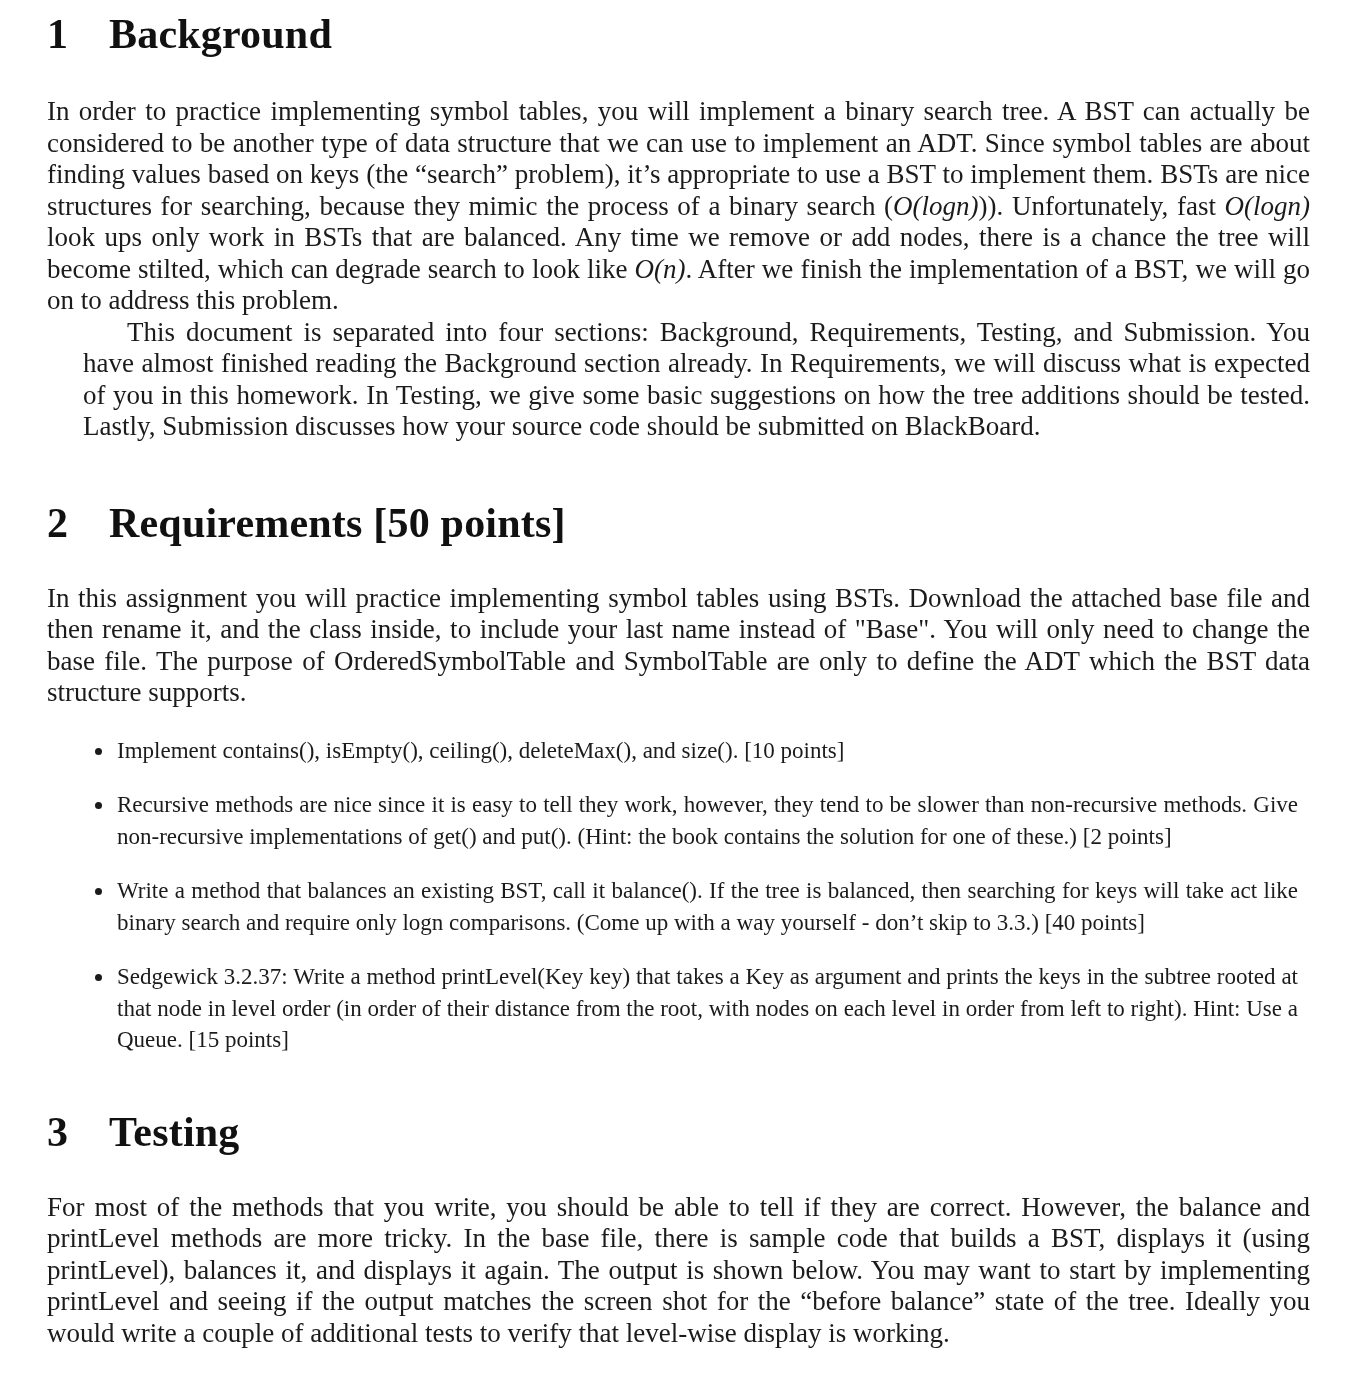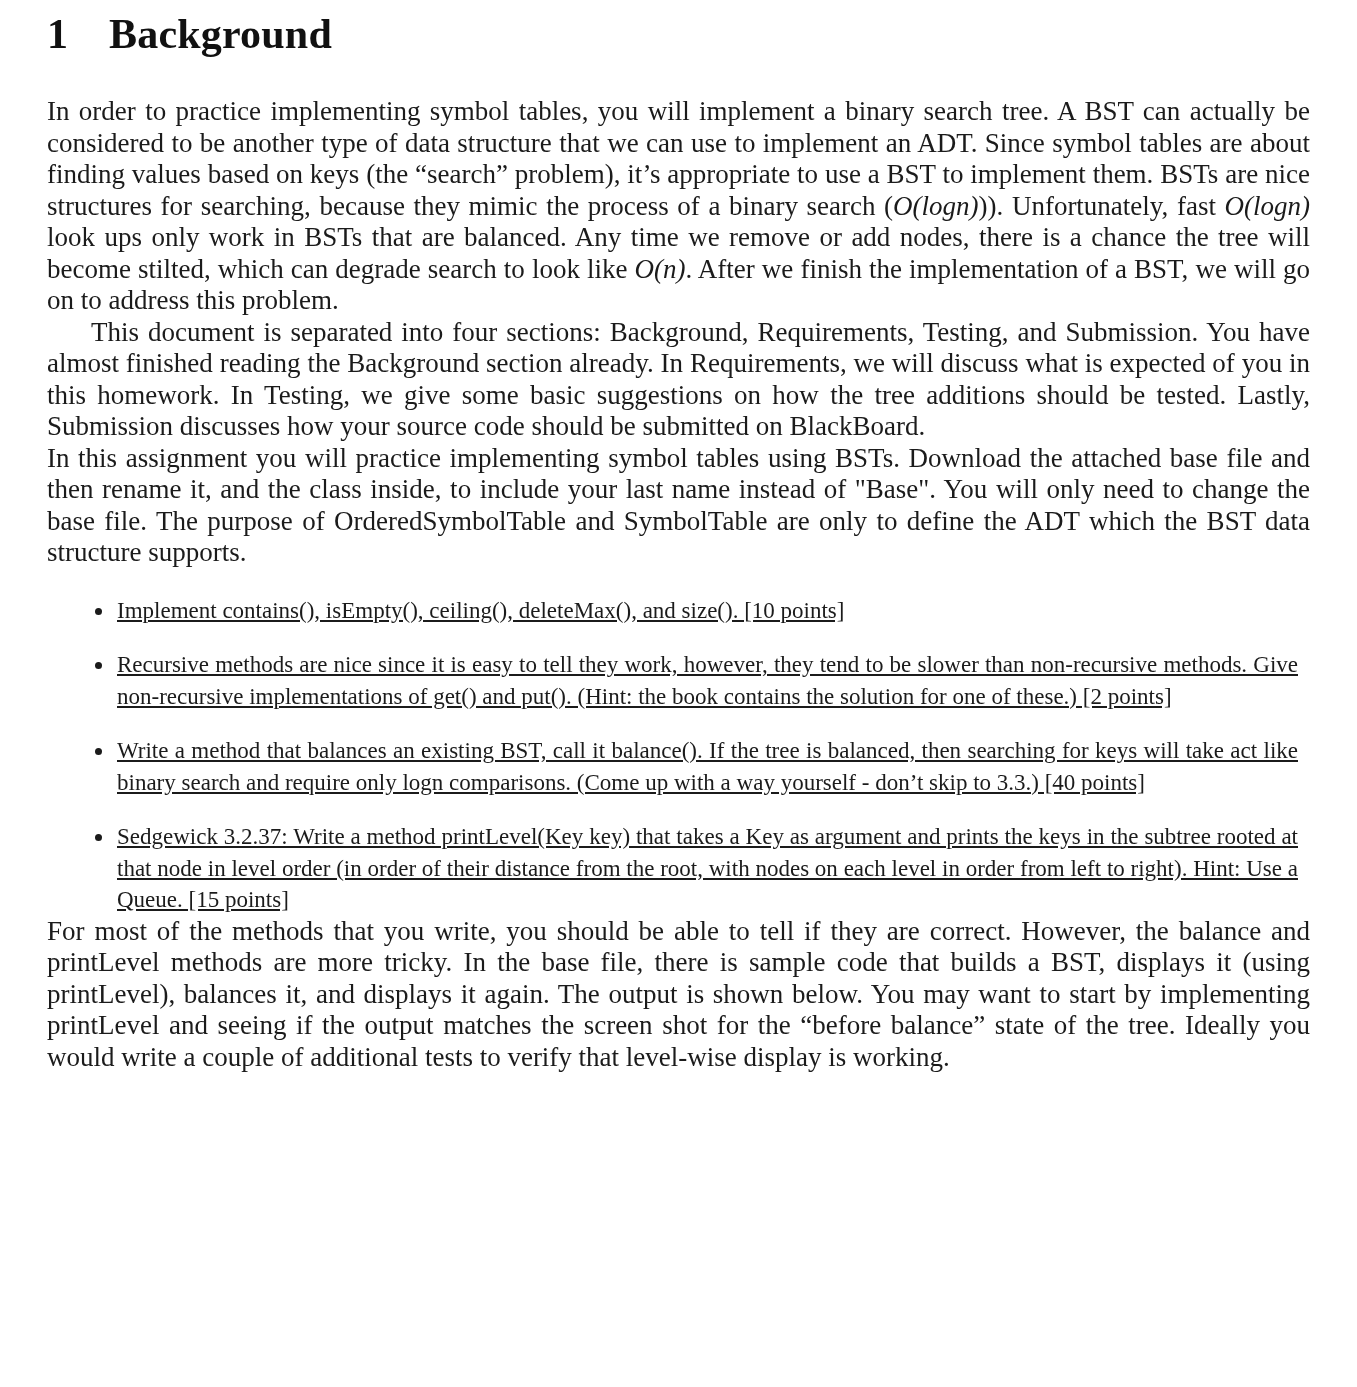--- a/index.html
+++ b/index.html
@@ -34,25 +34,25 @@
     margin-right: 36px;
   }
   p.body-par {
     font-size: 27px;
     line-height: 31.5px;
     text-align: justify;
     margin: 0;
   }
   p.indent-par {
     text-indent: 44px;
+    margin-left: 36px;
   }
   ul.req-list {
     margin: 26px 12px 0 0;
     padding: 0 0 0 68px;
-    text-decoration: underline;
   }
   ul.req-list li {
     font-size: 23px;
     line-height: 31.5px;
     text-align: justify;
     margin: 0 0 23px 0;
     padding-left: 2px;
   }
   ul.req-list li:last-child { margin-bottom: 0; }
   .math { font-style: italic; }
@@ -64,26 +64,32 @@
 
   <section>
     <h1 class="section-heading sec1">
       <span class="secnum">1</span><span class="sectitle">Background</span>
     </h1>
     <p class="body-par"><span>In order to practice implementing symbol tables, you will implement a binary search tree. A BST can actually be considered to be another type of data structure that we can use to implement an ADT. Since symbol tables are about finding values based on keys (the “search” problem), it’s appropriate to use a BST to implement them. BSTs are nice structures for searching, because they mimic the process of a binary search (</span><span class="math">O(logn)</span><span>)). Unfortunately, fast </span><span class="math">O(logn)</span><span> look ups only work in BSTs that are balanced. Any time we remove or add nodes, there is a chance the tree will become stilted, which can degrade search to look like </span><span class="math">O(n)</span><span>. After we finish the implementation of a BST, we will go on to address this problem.</span></p>
     <p class="body-par indent-par"><span>This document is separated into four sections: Background, Requirements, Testing, and Submission. You have almost finished reading the Background section already. In Requirements, we will discuss what is expected of you in this homework. In Testing, we give some basic suggestions on how the tree additions should be tested. Lastly, Submission discusses how your source code should be submitted on BlackBoard.</span></p>
   </section>
 
   <section>
+    <h1 class="section-heading sec2">
+      <span class="secnum">2</span><span class="sectitle">Requirements [50 points]</span>
+    </h1>
     <p class="body-par"><span>In this assignment you will practice implementing symbol tables using BSTs. Download the attached base file and then rename it, and the class inside, to include your last name instead of "Base". You will only need to change the base file. The purpose of OrderedSymbolTable and SymbolTable are only to define the ADT which the BST data structure supports.</span></p>
     <ul class="req-list">
       <li><span>Implement contains(), isEmpty(), ceiling(), deleteMax(), and size(). [10 points]</span></li>
       <li><span>Recursive methods are nice since it is easy to tell they work, however, they tend to be slower than non-recursive methods. Give non-recursive implementations of get() and put(). (Hint: the book contains the solution for one of these.) [2 points]</span></li>
       <li><span>Write a method that balances an existing BST, call it balance(). If the tree is balanced, then searching for keys will take act like binary search and require only logn comparisons. (Come up with a way yourself - don’t skip to 3.3.) [40 points]</span></li>
       <li><span>Sedgewick 3.2.37: Write a method printLevel(Key key) that takes a Key as argument and prints the keys in the subtree rooted at that node in level order (in order of their distance from the root, with nodes on each level in order from left to right). Hint: Use a Queue. [15 points]</span></li>
     </ul>
   </section>
 
   <section>
+    <h1 class="section-heading sec3">
+      <span class="secnum">3</span><span class="sectitle">Testing</span>
+    </h1>
     <p class="body-par"><span>For most of the methods that you write, you should be able to tell if they are correct. However, the balance and printLevel methods are more tricky. In the base file, there is sample code that builds a BST, displays it (using printLevel), balances it, and displays it again. The output is shown below. You may want to start by implementing printLevel and seeing if the output matches the screen shot for the “before balance” state of the tree. Ideally you would write a couple of additional tests to verify that level-wise display is working.</span></p>
   </section>
 
 </div>
 
 </body></html>

